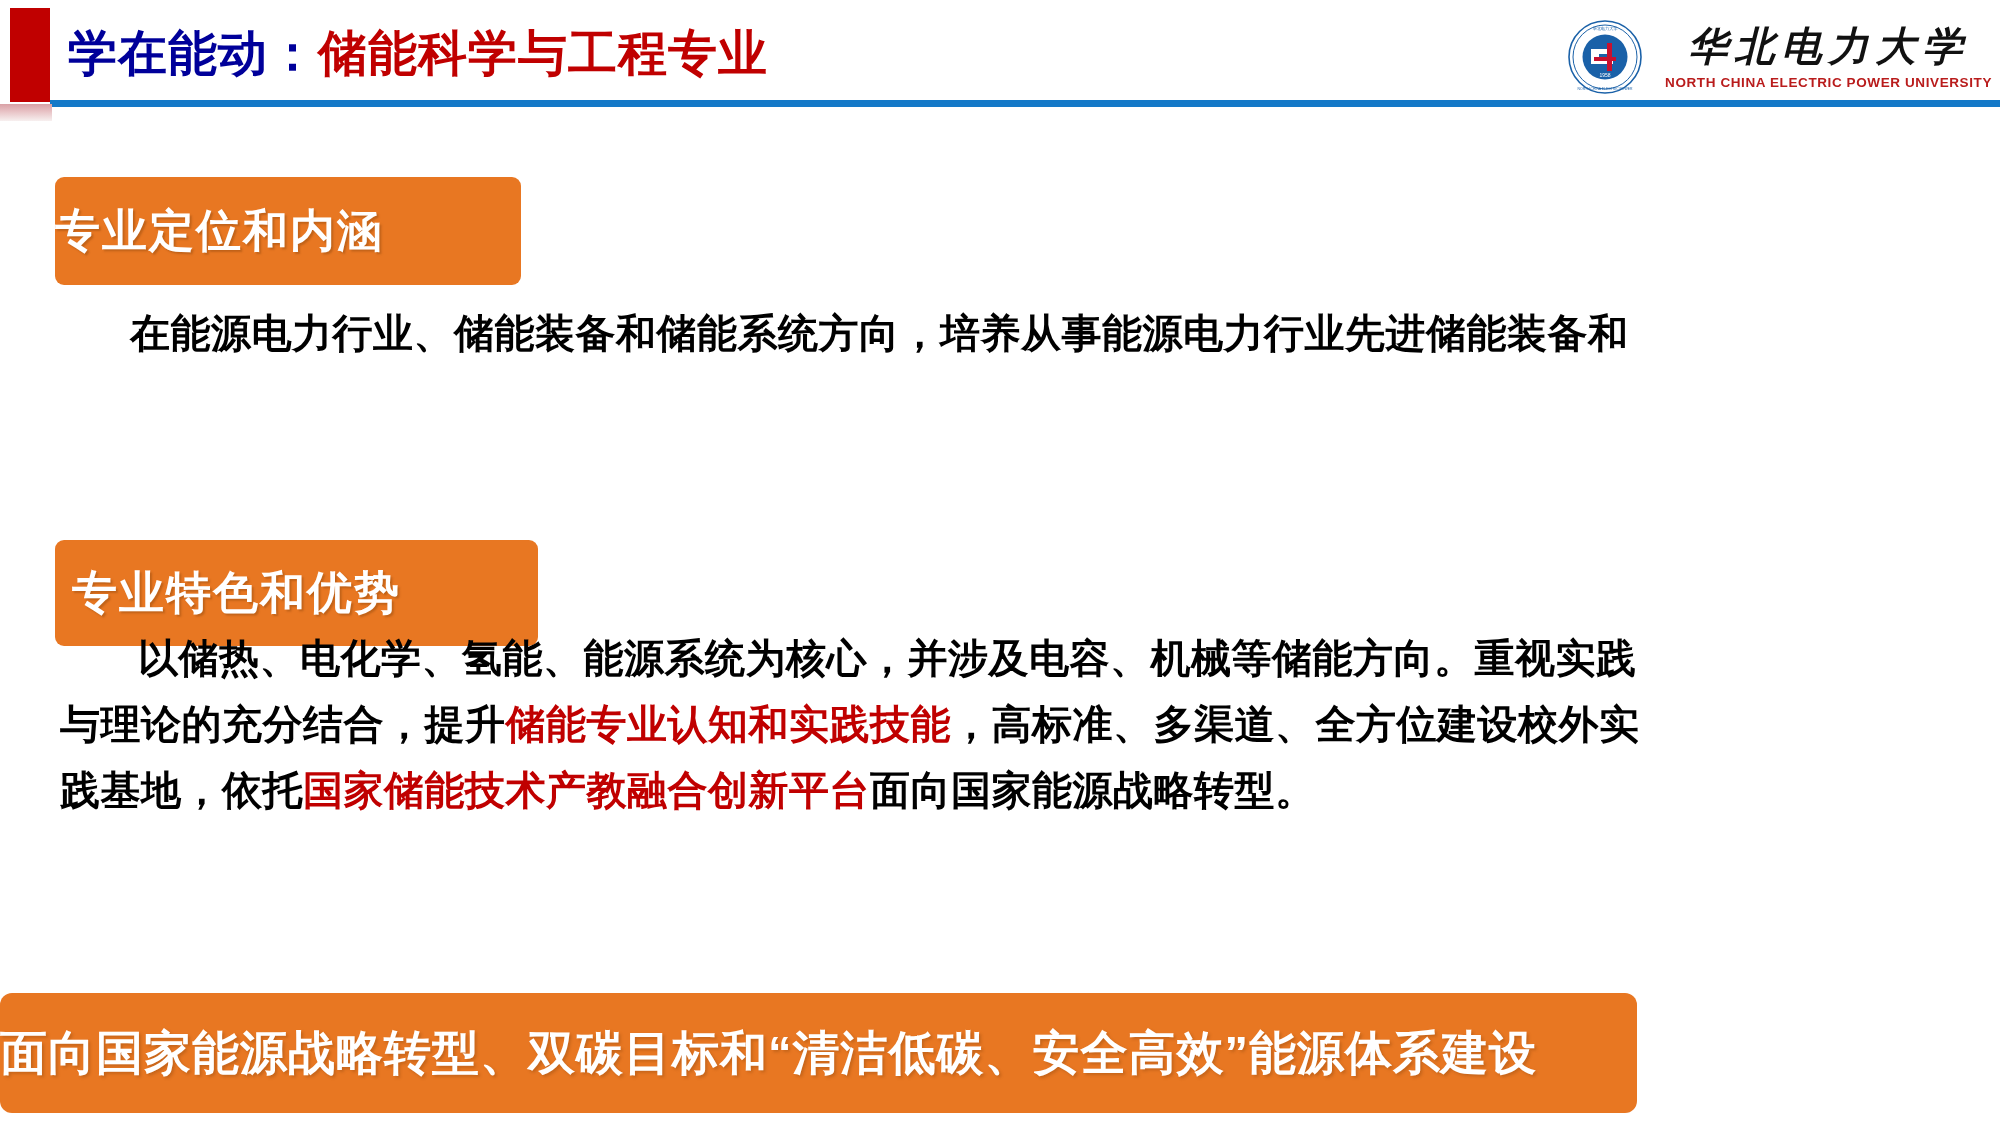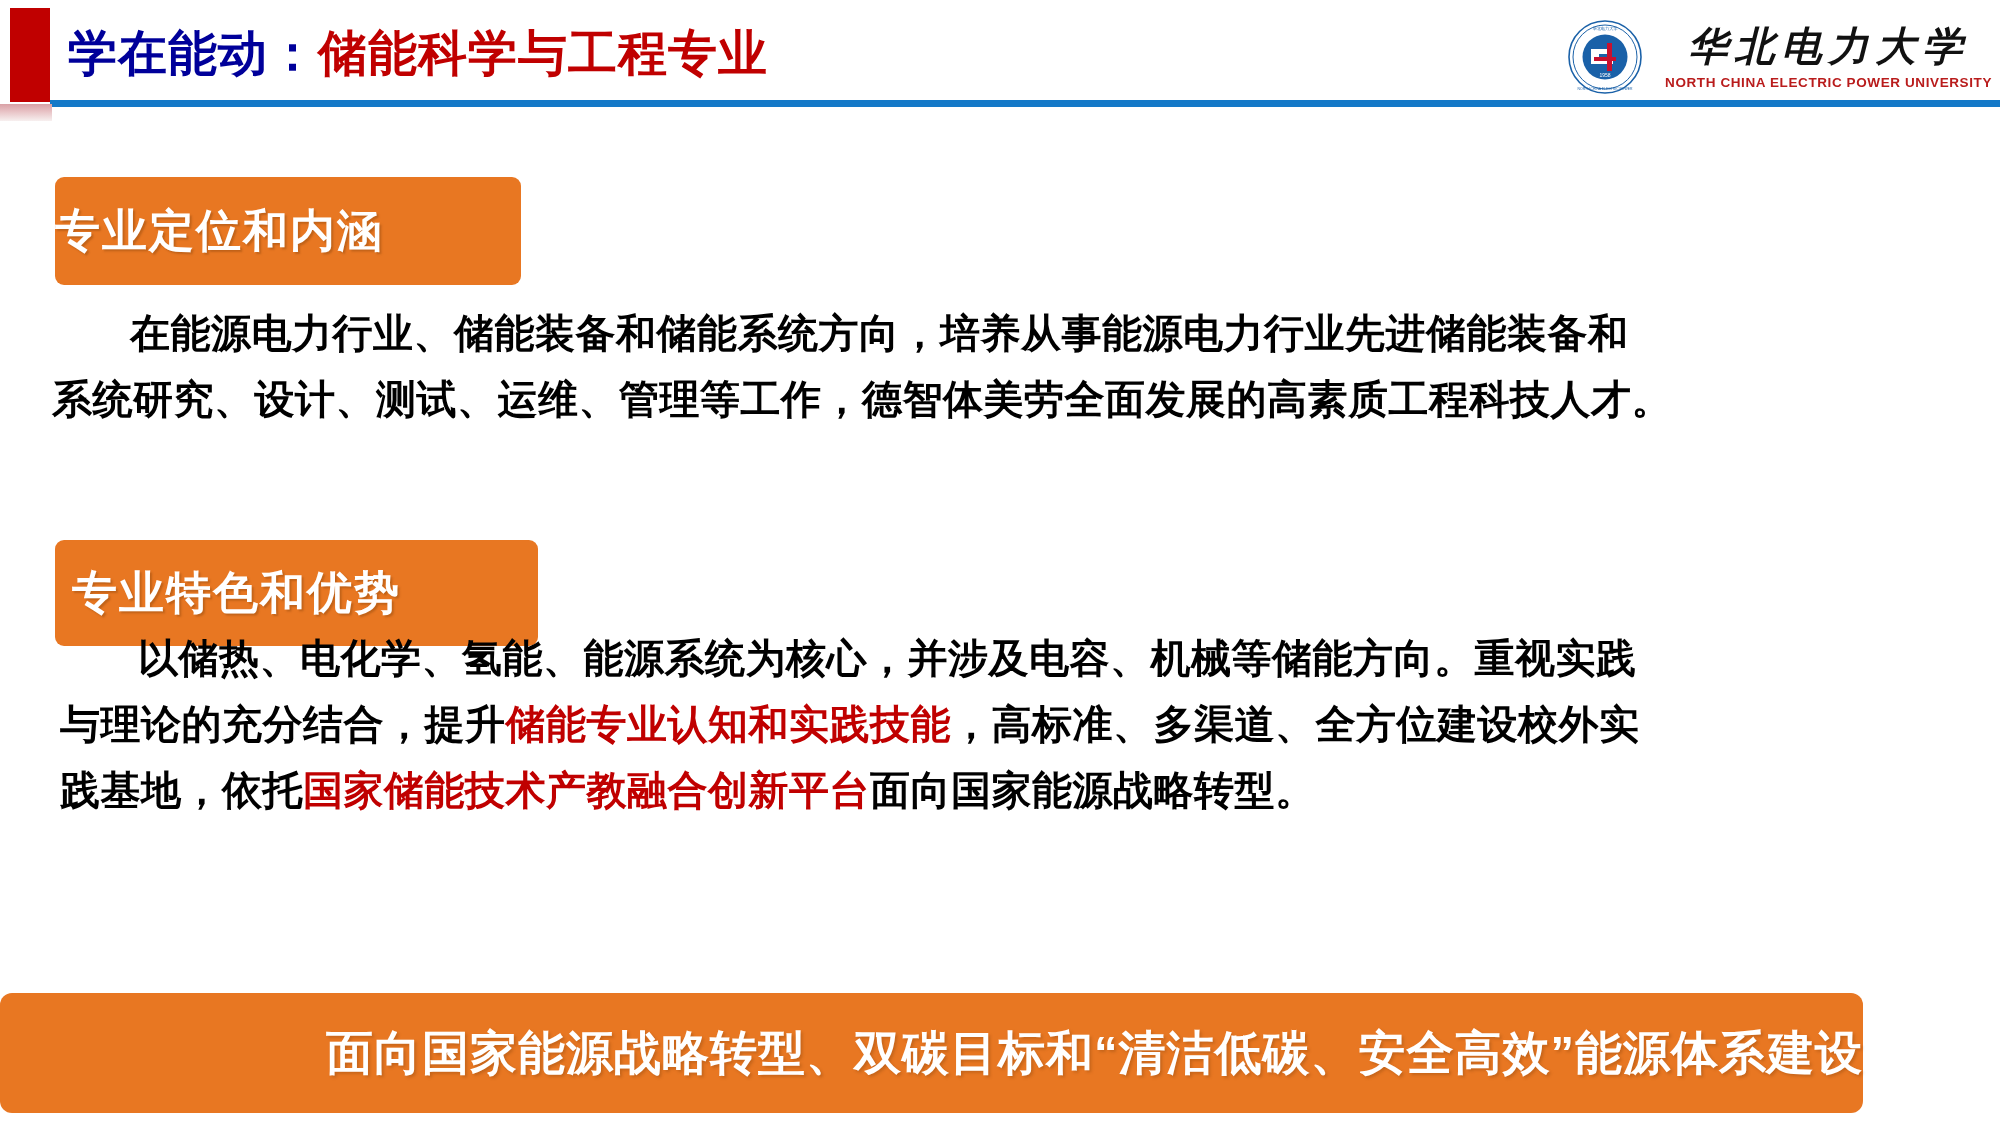--- a/index.html
+++ b/index.html
@@ -123,26 +123,26 @@
   #para1 { left: 52px; top: 300px; width: 1890px; }
   #para2 { left: 60px; top: 625px; width: 1890px; }
   .para .ind { padding-left: 78px; display: inline-block; }
   .hl-red { color: #c00000; }
   .pline { white-space: nowrap; }
 
   
   .footer-banner {
     position: absolute;
     left: 0; top: 993px;
-    width: 1863px; height: 120px;
+    width: 1637px; height: 120px;
     background: #e87722;
     border-radius: 12px;
     display: flex;
     align-items: center;
-    justify-content: flex-end;
+    justify-content: flex-start;
   }
   .footer-text {
     color: #ffffff;
     font-size: 47px;
     font-weight: bold;
     letter-spacing: 1px;
     white-space: nowrap;
     text-shadow: 2px 2px 3px rgba(120,60,10,0.30);
   }
 </style>
@@ -179,21 +179,20 @@
 
   <div class="header-rule"></div>
 </div>
 <div class="header-pinkfade"></div>
 
 <div class="sec-banner" id="banner1">
   <span class="sec-label">专业定位和内涵</span>
 </div>
 <div class="para" id="para1">
     <div class="pline"><span class="ind">在能源电力行业、储能装备和储能系统方向，培养从事能源电力行业先进储能装备和</span></div>
-    <div class="pline"><span>系统研究、设计、测试、运维、管理等工作，德智体美劳全面发展的高素质工程科技人才。</span></div>
   </div>
 
 <div class="sec-banner" id="banner2">
   <span class="sec-label">专业特色和优势</span>
 </div>
 <div class="para" id="para2">
     <div class="pline"><span class="ind">以储热、电化学、氢能、能源系统为核心，并涉及电容、机械等储能方向。重视实践</span></div>
     <div class="pline"><span>与理论的充分结合，提升</span><span class="hl-red">储能专业认知和实践技能</span><span>，高标准、多渠道、全方位建设校外实</span></div>
     <div class="pline"><span>践基地，依托</span><span class="hl-red">国家储能技术产教融合创新平台</span><span>面向国家能源战略转型。</span></div>
   </div>

